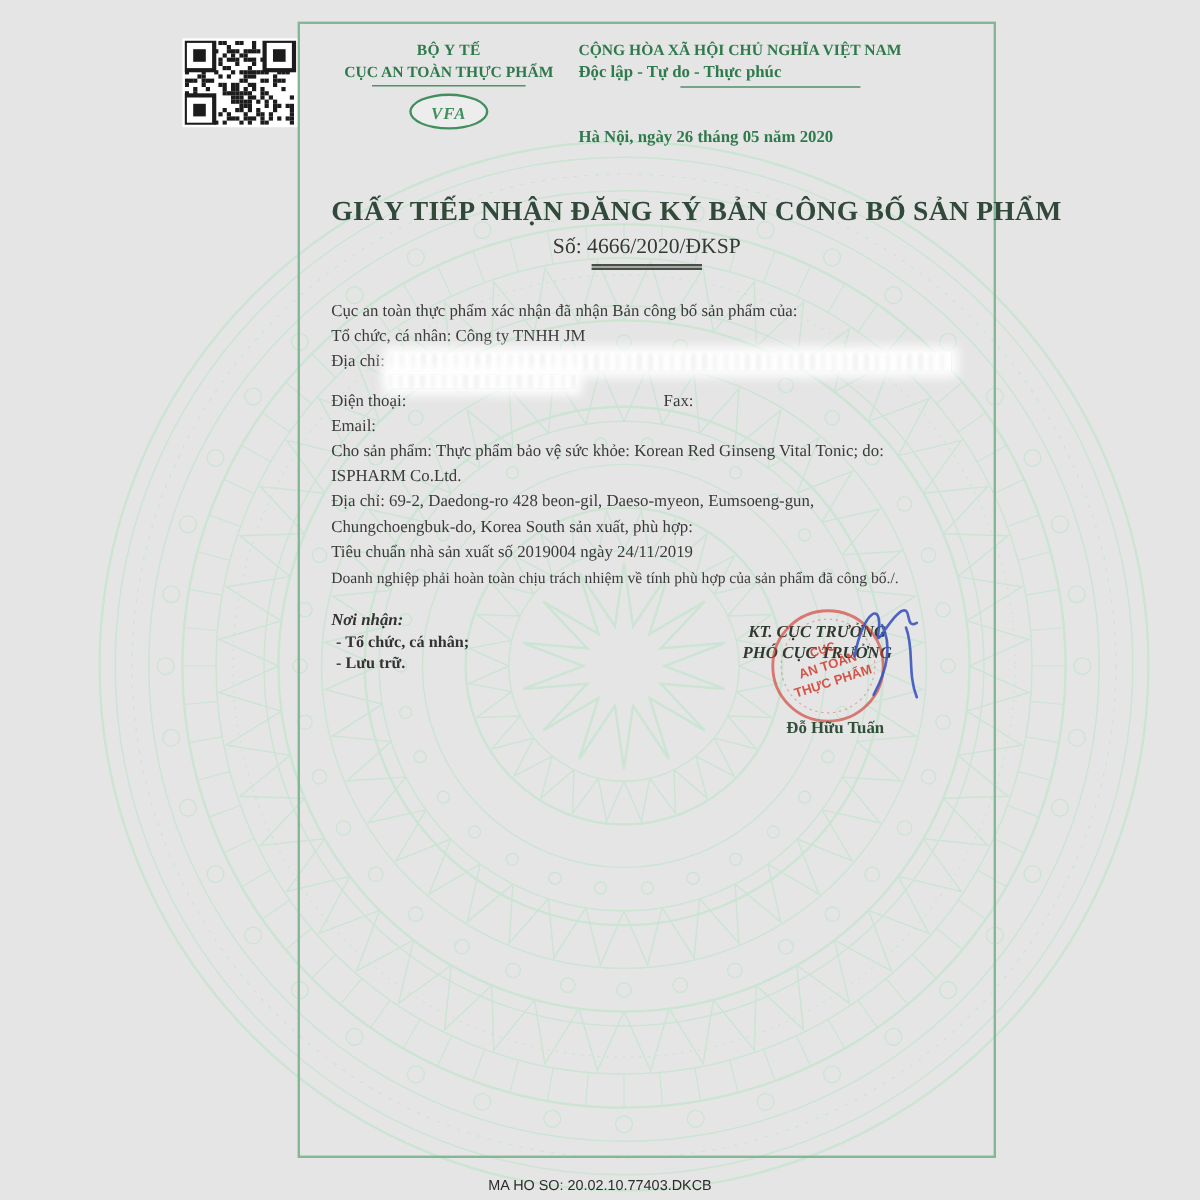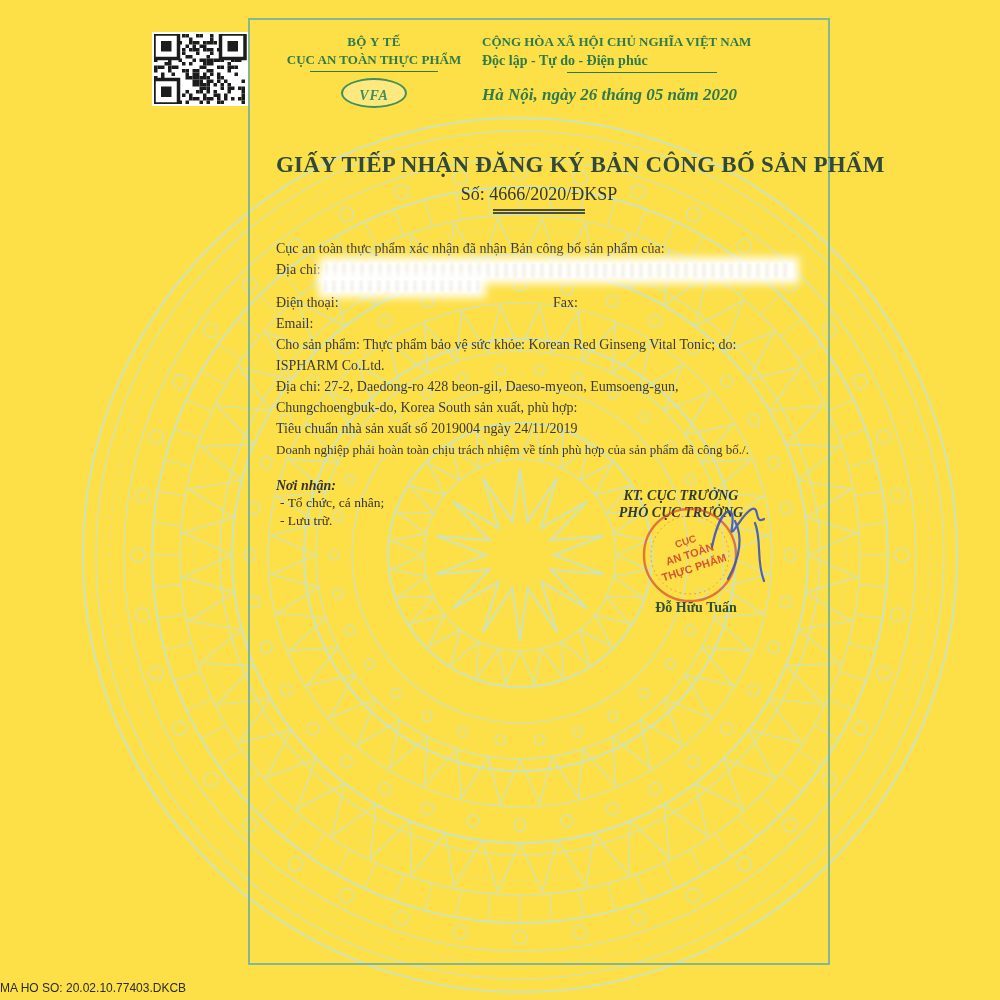--- a/index.html
+++ b/index.html
@@ -1,18 +1,18 @@
 <!DOCTYPE html>
 <html><head>
 <meta charset="utf-8">
 <style>
   * { margin:0; padding:0; box-sizing:border-box; }
   html,body { width:1000px; height:1000px; background:#fff; }
   body { font-family:"Liberation Serif","DejaVu Serif",serif; position:relative; overflow:hidden; }
-  .page { position:absolute; inset:0; background:#fde047; }
+  .page { position:absolute; inset:0; background:#e5e5e5; }
 
   
   #wm { position:absolute; left:0; top:0; width:1000px; height:1000px; pointer-events:none; opacity:.85; }
 
   
   .qr-box { position:absolute; left:152px; top:32px; width:98px; height:74px; background:#fff; padding:2px; }
 
   
   .frame { position:absolute; left:248px; top:18px; width:582px; height:947px;
            border:2px solid #84b796; padding:14px 26px 0 26px; }
@@ -21,21 +21,21 @@
   .hdr { display:flex; align-items:flex-start; }
   .hdr-left { width:196px; text-align:center; color:#2f7a4c; }
   .hdr-right { flex:1; margin-left:10px; color:#2f7a4c; }
   .h-line1 { font-size:13px; font-weight:bold; letter-spacing:.4px; }
   .h-line2 { font-size:13px; font-weight:bold; margin-top:2px; }
   .h-rule { height:0; border-top:1px solid #2f7a4c; margin:3px auto 0 auto; }
   .h-rule.left { width:128px; }
   .h-rule.right { width:150px; }
   .nat1 { font-size:13px; font-weight:bold; }
   .nat2 { font-size:14px; font-weight:bold; margin-top:3px; }
-  .dateline { font-size:17px; font-weight:bold; font-style:italic; margin-top:12px; }
+  .dateline { font-size:14px; font-weight:bold; margin-top:34px; }
   .vfa { display:inline-block; margin-top:6px; width:66px; height:30px; border:2px solid #3f8f5f;
          border-radius:50%; position:relative; background:rgba(255,255,255,.3); }
   .vfa span { position:absolute; left:0; right:0; top:8px; font-size:14px; font-weight:bold;
               font-style:italic; color:#3f8f5f; letter-spacing:1px; }
 
   
   .title-wrap { text-align:center; margin-top:40px; color:#30493a; }
   .doc-title { font-size:23px; font-weight:bold; letter-spacing:.2px; white-space:nowrap; }
   .doc-no { font-size:18px; margin-top:6px; color:#323b33; }
   .dbl-rule { width:92px; height:5px; border-top:2px solid #474f47; border-bottom:2px solid #474f47; margin:4px auto 0 auto; }
@@ -49,32 +49,32 @@
             background:repeating-linear-gradient(90deg, rgba(140,140,140,.20) 0 2px, rgba(255,255,255,0) 2px 9px);
             filter:blur(1.6px); }
   .redact.addr { width:468px; height:15px; margin-left:4px; }
   .redact.small { width:156px; height:12px; margin-left:48px; display:block; }
   .fax-abs { position:absolute; left:277px; top:2px; }
   .disclaimer { font-size:13px; white-space:nowrap; }
 
   
   .foot { display:flex; justify-content:space-between; margin-top:18px;align-items:center; }
   .noi-nhan-title { font-size:14px; font-weight:bold; font-style:italic; color:#333; }
-  .noi-nhan-item { font-size:13.5px; color:#333; line-height:18px; margin-left:4px; }
+  .noi-nhan-item { font-size:13.5px; color:#333; line-height:18px; margin-left:4px;font-weight:bold; }
   .signer-block { width:250px; text-align:center; margin-right:-4px; color:#2f3b30; }
   .signer-pos { font-size:14px; font-weight:bold; line-height:17px;font-style:italic; }
 
   
   .stamp { position:absolute; left:630px; top:495px; width:120px; height:120px; opacity:.85; }
   .sign { position:absolute; left:702px; top:497px; width:95px; height:95px; opacity:.9; }
   .signer-name { position:absolute; left:630px; top:600px; width:132px; text-align:center;
                  font-size:14px; font-weight:bold; color:#2f4f38; }
 
   
-  .bottom-caption { position:absolute; left:0; top:981px; width:1000px; text-align:left;
+  .bottom-caption { position:absolute; left:0; top:981px; width:1000px; text-align:center;
                     font-family:"Liberation Sans","DejaVu Sans",sans-serif; font-size:12px; color:#2b2b2b; }
 </style>
 </head>
 <body>
 
 <div class="page">
 
   <svg id="wm">
       <circle cx="520" cy="555" r="437" fill="none" stroke="#c7e4d0" stroke-width="2"></circle>
       <circle cx="520" cy="555" r="424" fill="none" stroke="#c7e4d0" stroke-width="1.2"></circle>
@@ -374,48 +374,49 @@
       <div class="hdr-left">
         <div class="h-line1">BỘ Y TẾ</div>
         <div class="h-line2">CỤC AN TOÀN THỰC PHẨM</div>
         <div class="h-rule left"></div>
         <div class="vfa">
           <span>VFA</span>
         </div>
       </div>
       <div class="hdr-right">
         <div class="nat1">CỘNG HÒA XÃ HỘI CHỦ NGHĨA VIỆT NAM</div>
-        <div class="nat2">Độc lập - Tự do - Điện phúc</div>
+        <div class="nat2">Độc lập - Tự do - Thực phúc</div>
         <div class="h-rule right"></div>
         <div class="dateline">Hà Nội, ngày 26 tháng 05 năm 2020</div>
       </div>
     </div>
 
     <div class="title-wrap">
       <div class="doc-title">GIẤY TIẾP NHẬN ĐĂNG KÝ BẢN CÔNG BỐ SẢN PHẨM</div>
       <div class="doc-no">Số: 4666/2020/ĐKSP</div>
       <div class="dbl-rule"></div>
     </div>
 
     <div class="bodytext">
       <div class="row">Cục an toàn thực phẩm xác nhận đã nhận Bản công bố sản phẩm của:</div>
+      <div class="row">Tổ chức, cá nhân: Công ty TNHH JM</div>
       <div class="row">
         <span>Địa chỉ:</span><span class="redact addr"><span class="smudge"></span></span>
       </div>
       <div class="redact small">
           <span class="smudge"></span>
         </div>
       <div class="row">
         <span>Điện thoại:</span>
         <span class="fax-abs">Fax:</span>
       </div>
       <div class="row">Email:</div>
       <div class="row">Cho sản phẩm: Thực phẩm bảo vệ sức khỏe: Korean Red Ginseng Vital Tonic; do:</div>
       <div class="row">ISPHARM Co.Ltd.</div>
-      <div class="row">Địa chỉ: 27-2, Daedong-ro 428 beon-gil, Daeso-myeon, Eumsoeng-gun,</div>
+      <div class="row">Địa chỉ: 69-2, Daedong-ro 428 beon-gil, Daeso-myeon, Eumsoeng-gun,</div>
       <div class="row">Chungchoengbuk-do, Korea South sản xuất, phù hợp:</div>
       <div class="row">Tiêu chuẩn nhà sản xuất số 2019004 ngày 24/11/2019</div>
       <div class="row disclaimer">Doanh nghiệp phải hoàn toàn chịu trách nhiệm về tính phù hợp của sản phẩm đã công bố./.</div>
     </div>
 
     <div class="foot">
       <div>
         <div class="noi-nhan-title">Nơi nhận:</div>
         <div class="noi-nhan-item">- Tổ chức, cá nhân;</div>
         <div class="noi-nhan-item">- Lưu trữ.</div>

